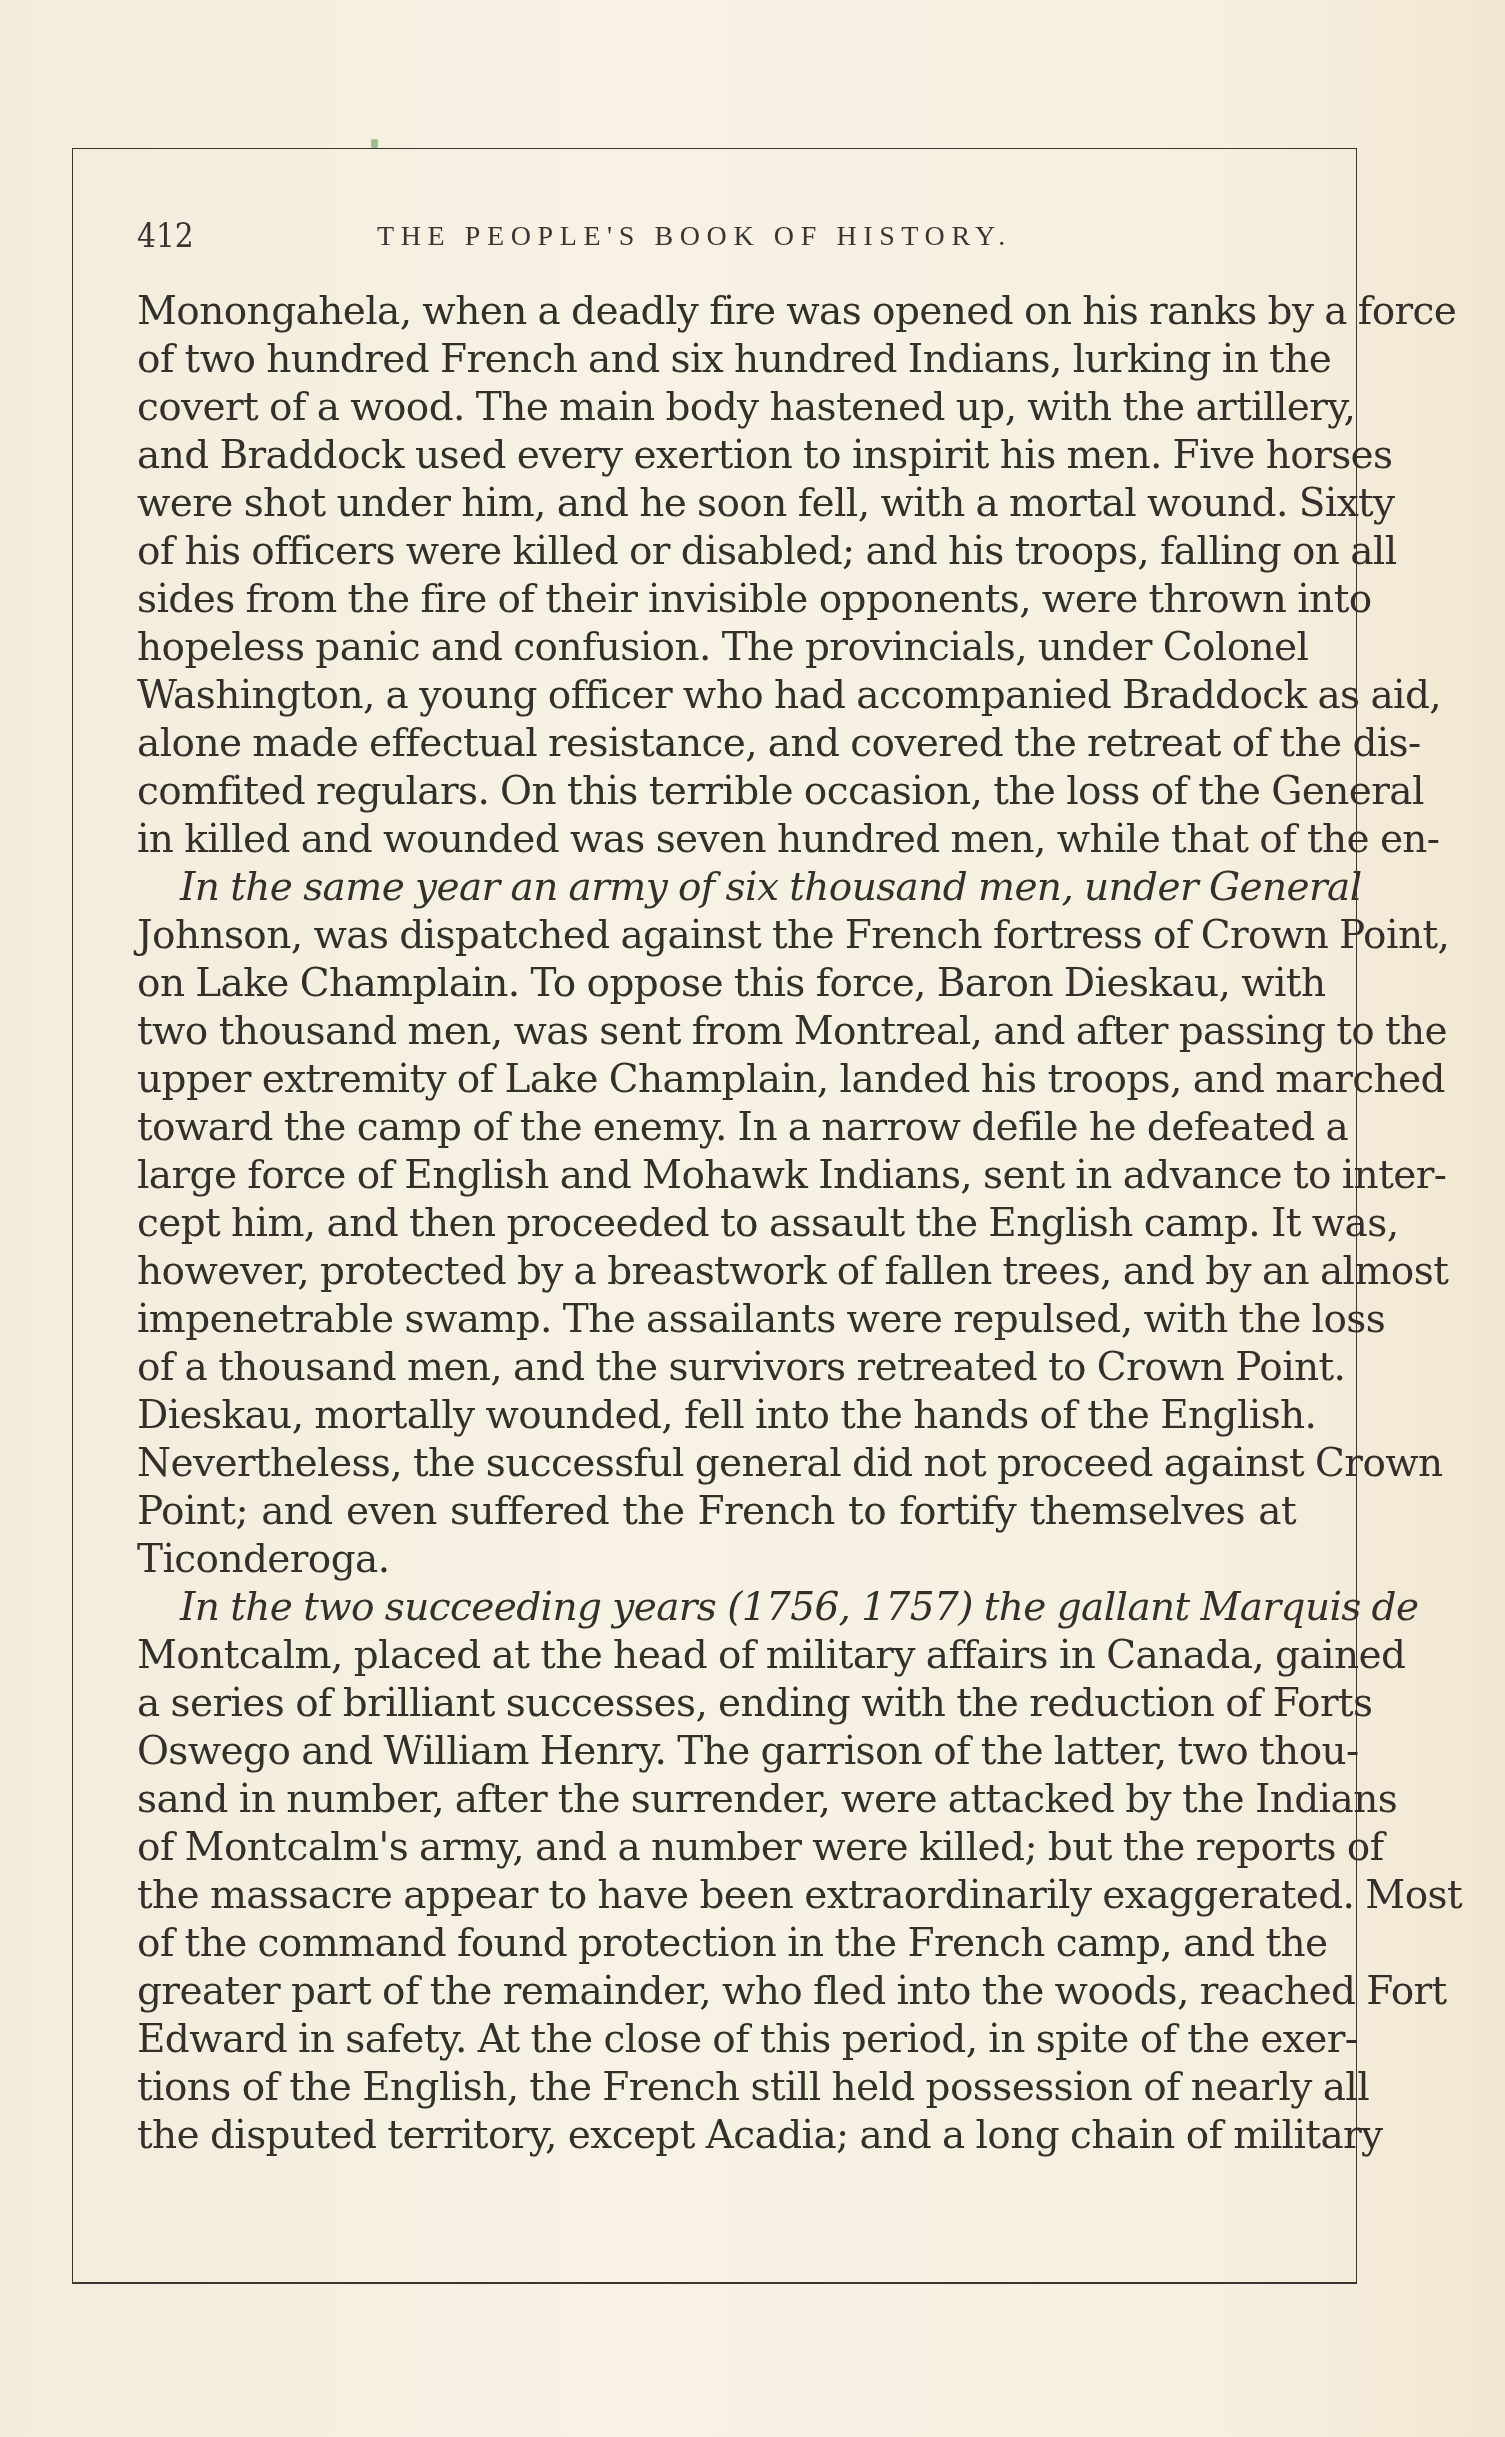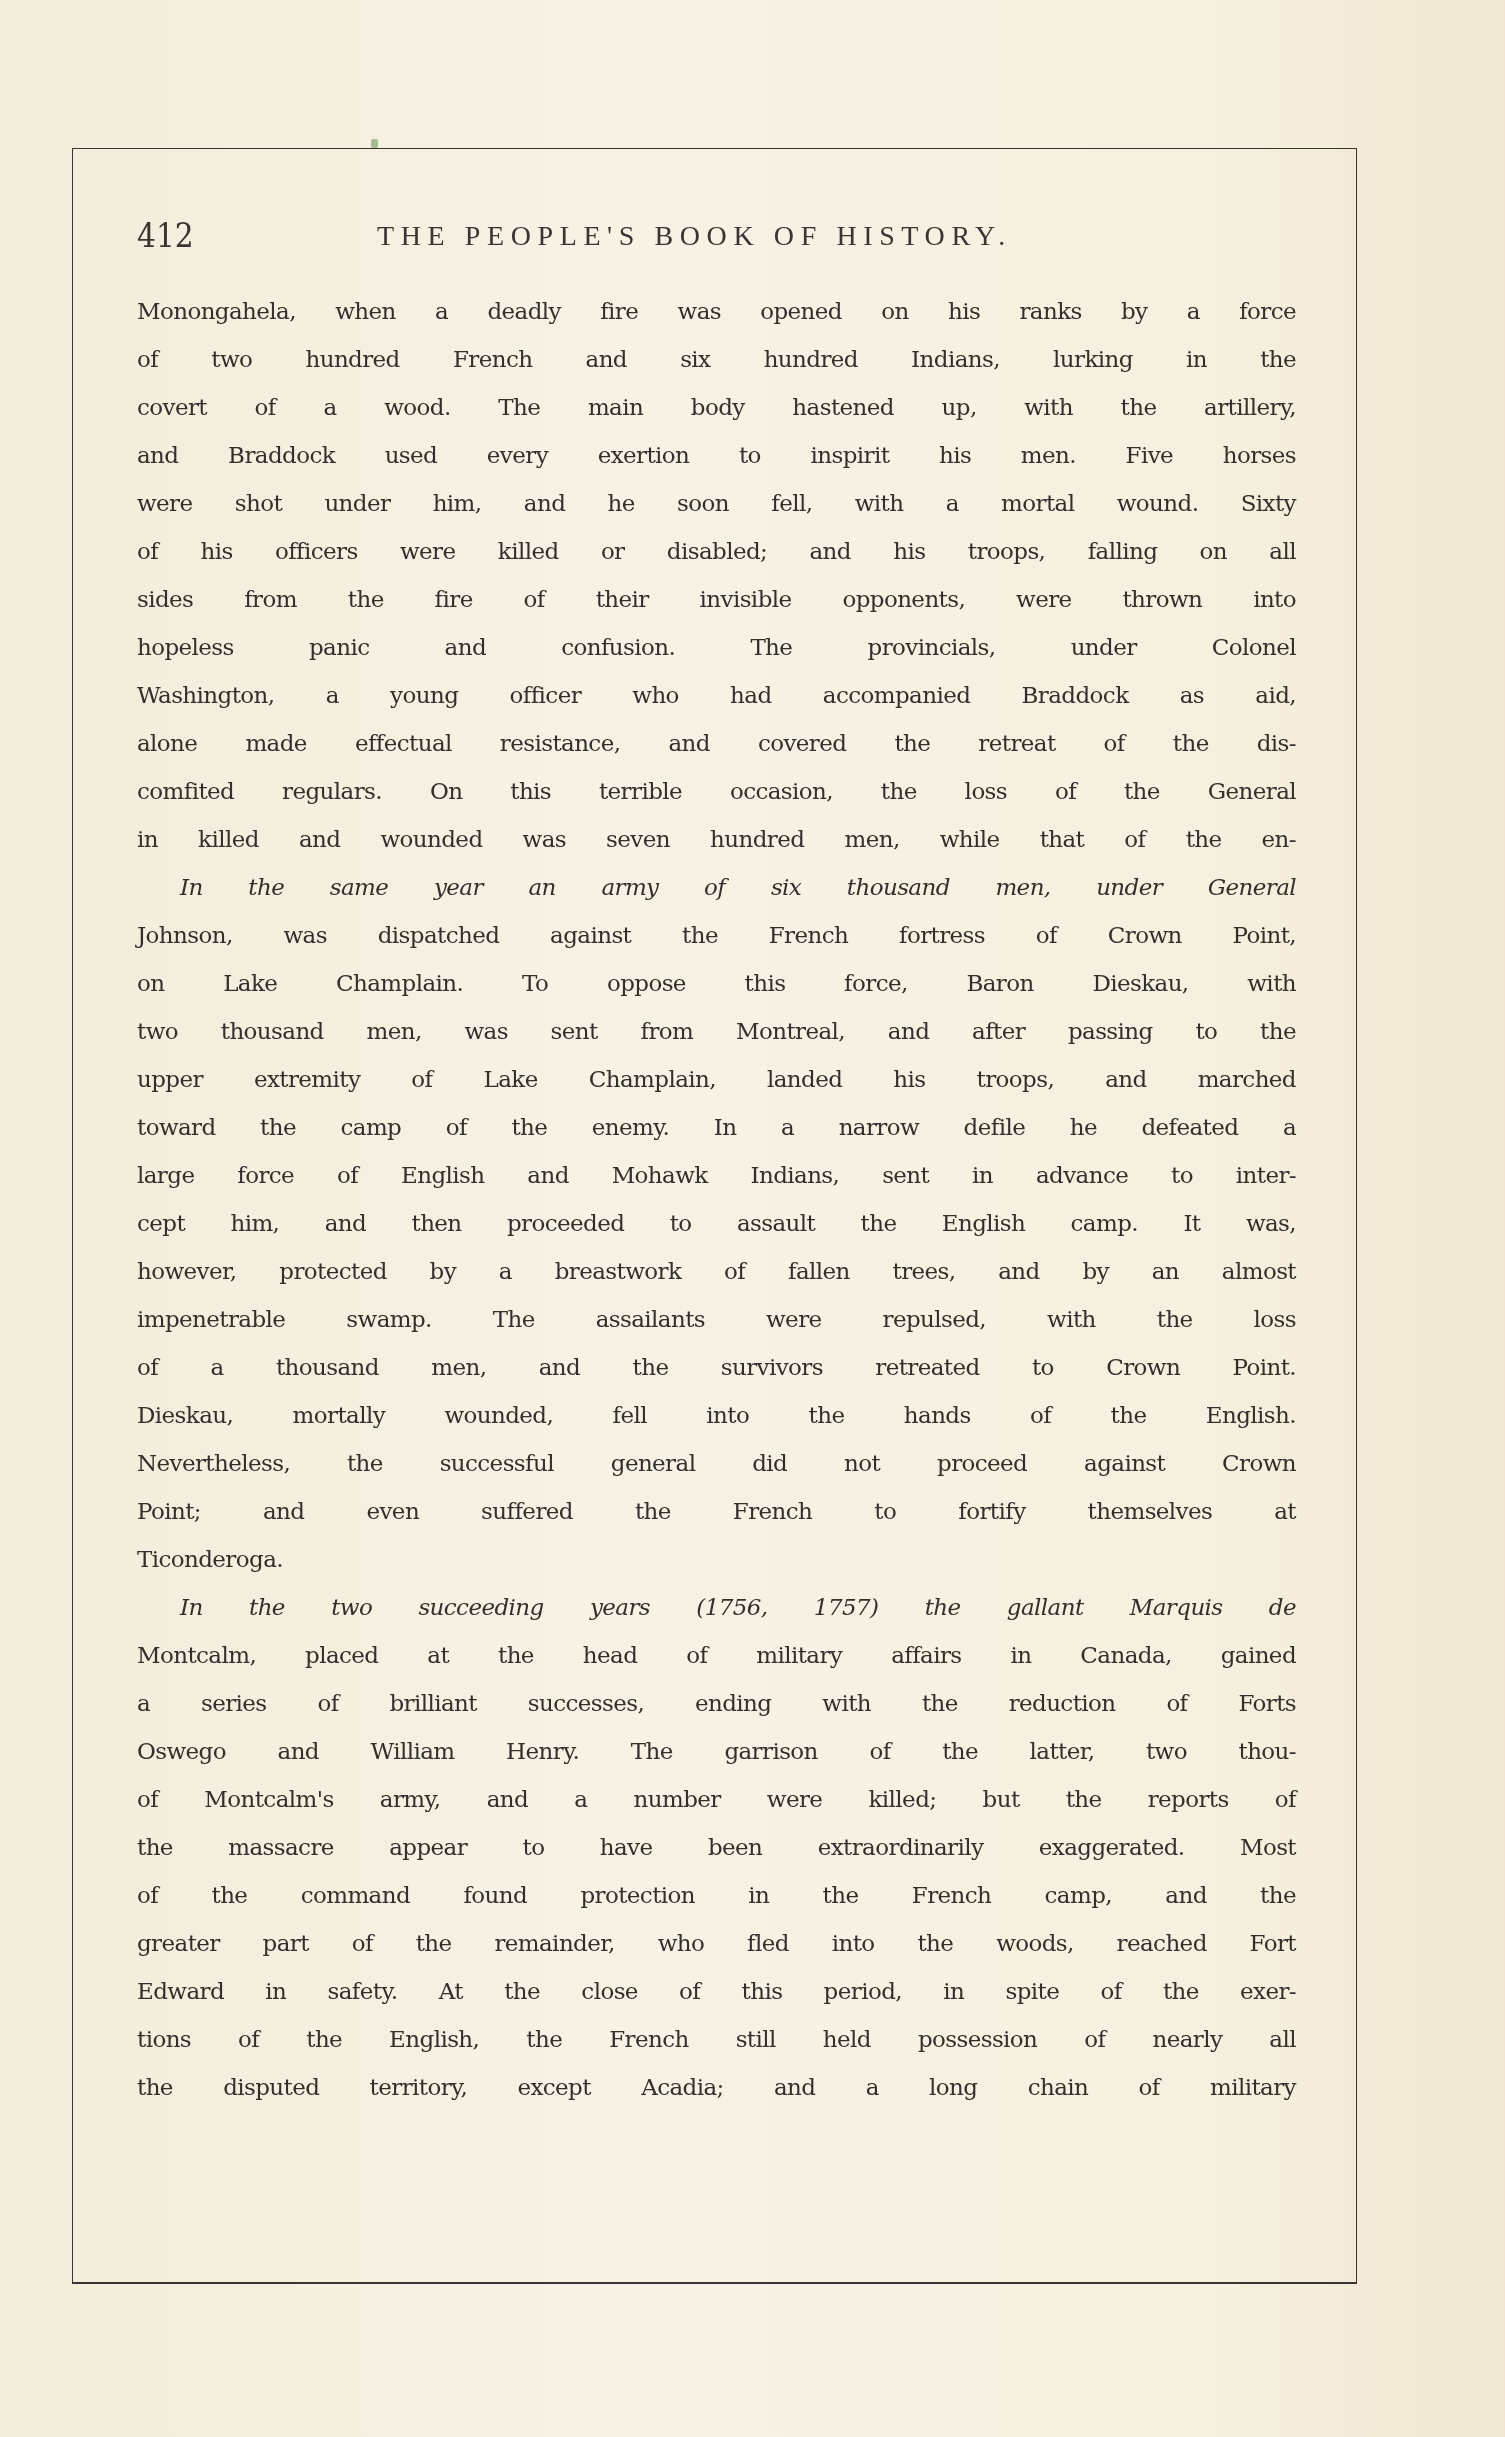--- a/index.html
+++ b/index.html
@@ -58,21 +58,21 @@
       position: absolute;
       left: 137px;
       top: 287px;
       width: 1159px;
     }
     .line {
       display: block;
       height: 48px;
       line-height: 48px;
       font-family: "DejaVu Serif", "Liberation Serif", serif;
-      font-size: 23px;
+      font-size: 39px;
       white-space: nowrap;
       text-align: justify;
       text-align-last: justify;
       color: #33302c;
       letter-spacing: -0.6px;
       word-spacing: -0.9px;
     }
     .line.indent {
       padding-left: 43px;
       font-style: italic;
@@ -128,20 +128,21 @@
     <span class="line">impenetrable swamp. The assailants were repulsed, with the loss</span>
     <span class="line">of a thousand men, and the survivors retreated to Crown Point.</span>
     <span class="line">Dieskau, mortally wounded, fell into the hands of the English.</span>
     <span class="line">Nevertheless, the successful general did not proceed against Crown</span>
     <span class="line">Point; and even suffered the French to fortify themselves at</span>
     <span class="line last">Ticonderoga.</span>
     <span class="line indent">In the two succeeding years (1756, 1757) the gallant Marquis de</span>
     <span class="line">Montcalm, placed at the head of military affairs in Canada, gained</span>
     <span class="line">a series of brilliant successes, ending with the reduction of Forts</span>
     <span class="line">Oswego and William Henry. The garrison of the latter, two thou-</span>
+    <span class="line">sand in number, after the surrender, were attacked by the Indians</span>
     <span class="line">of Montcalm's army, and a number were killed; but the reports of</span>
     <span class="line">the massacre appear to have been extraordinarily exaggerated. Most</span>
     <span class="line">of the command found protection in the French camp, and the</span>
     <span class="line">greater part of the remainder, who fled into the woods, reached Fort</span>
     <span class="line">Edward in safety. At the close of this period, in spite of the exer-</span>
     <span class="line">tions of the English, the French still held possession of nearly all</span>
     <span class="line">the disputed territory, except Acadia; and a long chain of military</span>
   </div>
 
 

